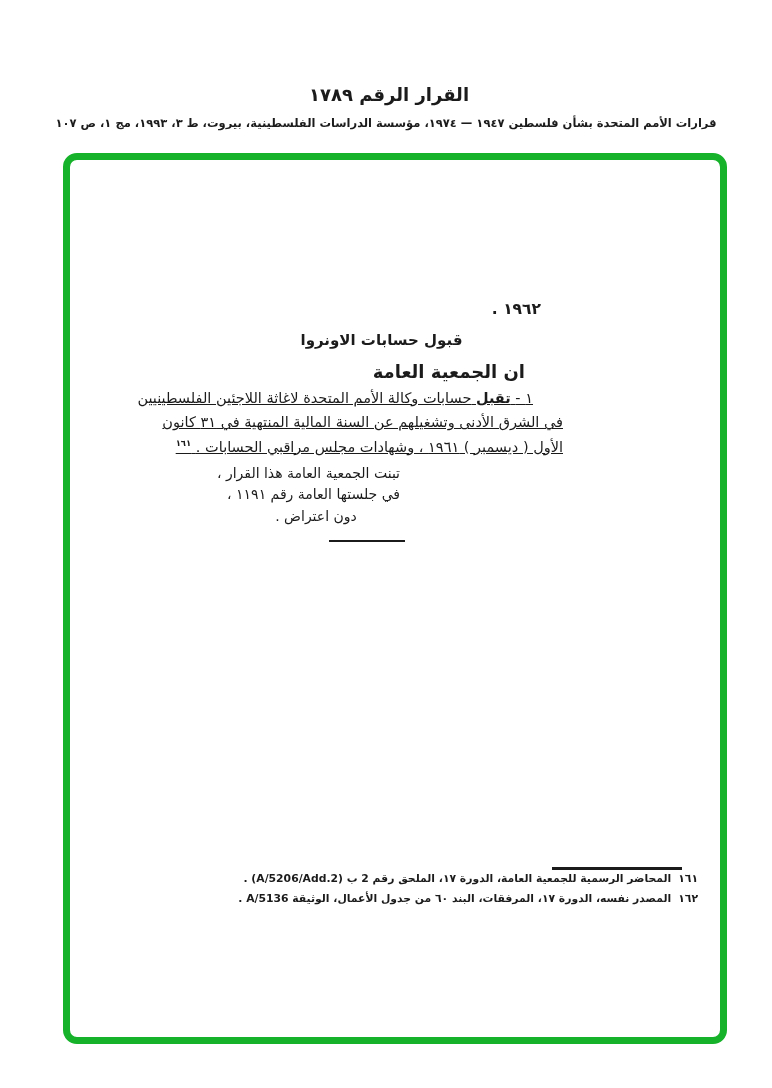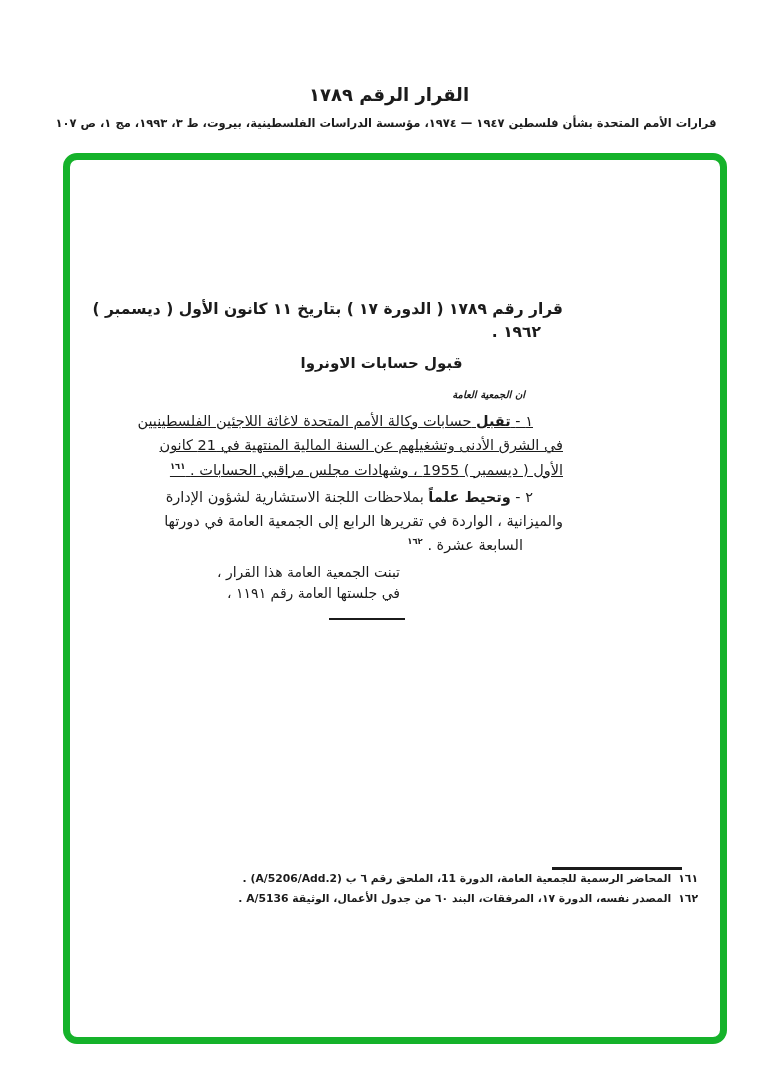--- a/index.html
+++ b/index.html
@@ -15,21 +15,21 @@
   .frame{
     position:absolute;left:63px;top:153px;width:664px;height:891px;
     box-sizing:border-box;border:7px solid #15b22a;border-radius:14px;background:#ffffff;
   }
   
   .col{position:absolute;top:138px;right:157px;width:363px;direction:rtl;text-align:right;}
   .col .line{white-space:nowrap;}
   .h1{font-size:15.5px;font-weight:700;line-height:23px;white-space:nowrap;}
   .h2{font-size:15.5px;font-weight:700;line-height:22px;margin-left:0;margin-right:22px;white-space:nowrap;}
   .subhead{font-size:15px;font-weight:700;line-height:20px;margin-top:10px;text-align:center;}
-  .opening{font-size:10px;font-weight:700;line-height:20px;margin-top:12px;margin-right:38px;font-style:italic;}
+  .opening{font-size:18px;font-weight:700;line-height:20px;margin-top:12px;margin-right:38px;}
   .para{font-size:14.5px;line-height:24.3px;}
   .para.first{margin-top:4px;text-decoration:underline;}
   .para.second{margin-top:3px;}
   .para .indent{margin-right:30px;}
   .para b{font-weight:700;}
   .para .shortlast{margin-right:40px;}
   sup.ref{font-size:8.5px;font-weight:700;vertical-align:super;line-height:0;}
   .adoption{margin-top:4px;margin-right:163px;width:168px;text-align:center;
             font-size:14px;line-height:21.5px;}
   .end-rule{margin-top:13px;margin-right:158px;width:76px;height:2px;background:#1b1b1b;}
@@ -45,44 +45,39 @@
 <body>
 
 <header class="doc-header">
   <div class="page-title">القرار الرقم ١٧٨٩</div>
   <div class="page-citation">قرارات الأمم المتحدة بشأن فلسطين ١٩٤٧ — ١٩٧٤، مؤسسة الدراسات الفلسطينية، بيروت، ط ٣، ١٩٩٣، مج ١، ص ١٠٧</div>
 </header>
 
 <div class="frame">
 
   <div class="col">
-    <div class="h1 line">قرار رقم ١٧٨٩ ( الدورة ١٧ ) بتاريخ ١١ كانون الأول ( ديسمبر )</div>
     <div class="h2 line">١٩٦٢ .</div>
     <div class="subhead">قبول حسابات الاونروا</div>
     <div class="opening">ان الجمعية العامة</div>
 
     <div class="para first">
       <div class="line indent"><span>١ -</span> <b>تقبل</b> <span>حسابات وكالة الأمم المتحدة لاغاثة اللاجئين الفلسطينيين</span></div>
-      <div class="line">في الشرق الأدنى وتشغيلهم عن السنة المالية المنتهية في 21 كانون</div>
-      <div class="line"><span>الأول ( ديسمبر ) 1955 ، وشهادات مجلس مراقبي الحسابات .</span> <sup class="ref">١٦١</sup></div>
+      <div class="line">في الشرق الأدنى وتشغيلهم عن السنة المالية المنتهية في ٣١ كانون</div>
+      <div class="line"><span>الأول ( ديسمبر ) ١٩٦١ ، وشهادات مجلس مراقبي الحسابات .</span> <sup class="ref">١٦١</sup></div>
     </div>
 
-    <div class="para second">
-      <div class="line indent"><span>٢ -</span> <b>وتحيط علماً</b> <span>بملاحظات اللجنة الاستشارية لشؤون الإدارة</span></div>
-      <div class="line">والميزانية ، الواردة في تقريرها الرابع إلى الجمعية العامة في دورتها</div>
-      <div class="line shortlast"><span>السابعة عشرة .</span> <sup class="ref">١٦٢</sup></div>
-    </div>
 
     <div class="adoption">
       <div class="line">تبنت الجمعية العامة هذا القرار ،</div>
       <div class="line">في جلستها العامة رقم ١١٩١ ،</div>
+      <div class="line">دون اعتراض .</div>
     </div>
 
     <div class="end-rule"></div>
   </div>
 
   <div class="fn-sep"></div>
 
-  <div class="fn fn1"><span class="fnnum">١٦١</span><span>المحاضر الرسمية للجمعية العامة، الدورة 11، الملحق رقم ٦ ب (A/5206/Add.2) .</span></div>
+  <div class="fn fn1"><span class="fnnum">١٦١</span><span>المحاضر الرسمية للجمعية العامة، الدورة ١٧، الملحق رقم 2 ب (A/5206/Add.2) .</span></div>
 
   <div class="fn fn2"><span class="fnnum">١٦٢</span><span>المصدر نفسه، الدورة ١٧، المرفقات، البند ٦٠ من جدول الأعمال، الوثيقة A/5136 .</span></div>
 
 </div>
 
 </body></html>

